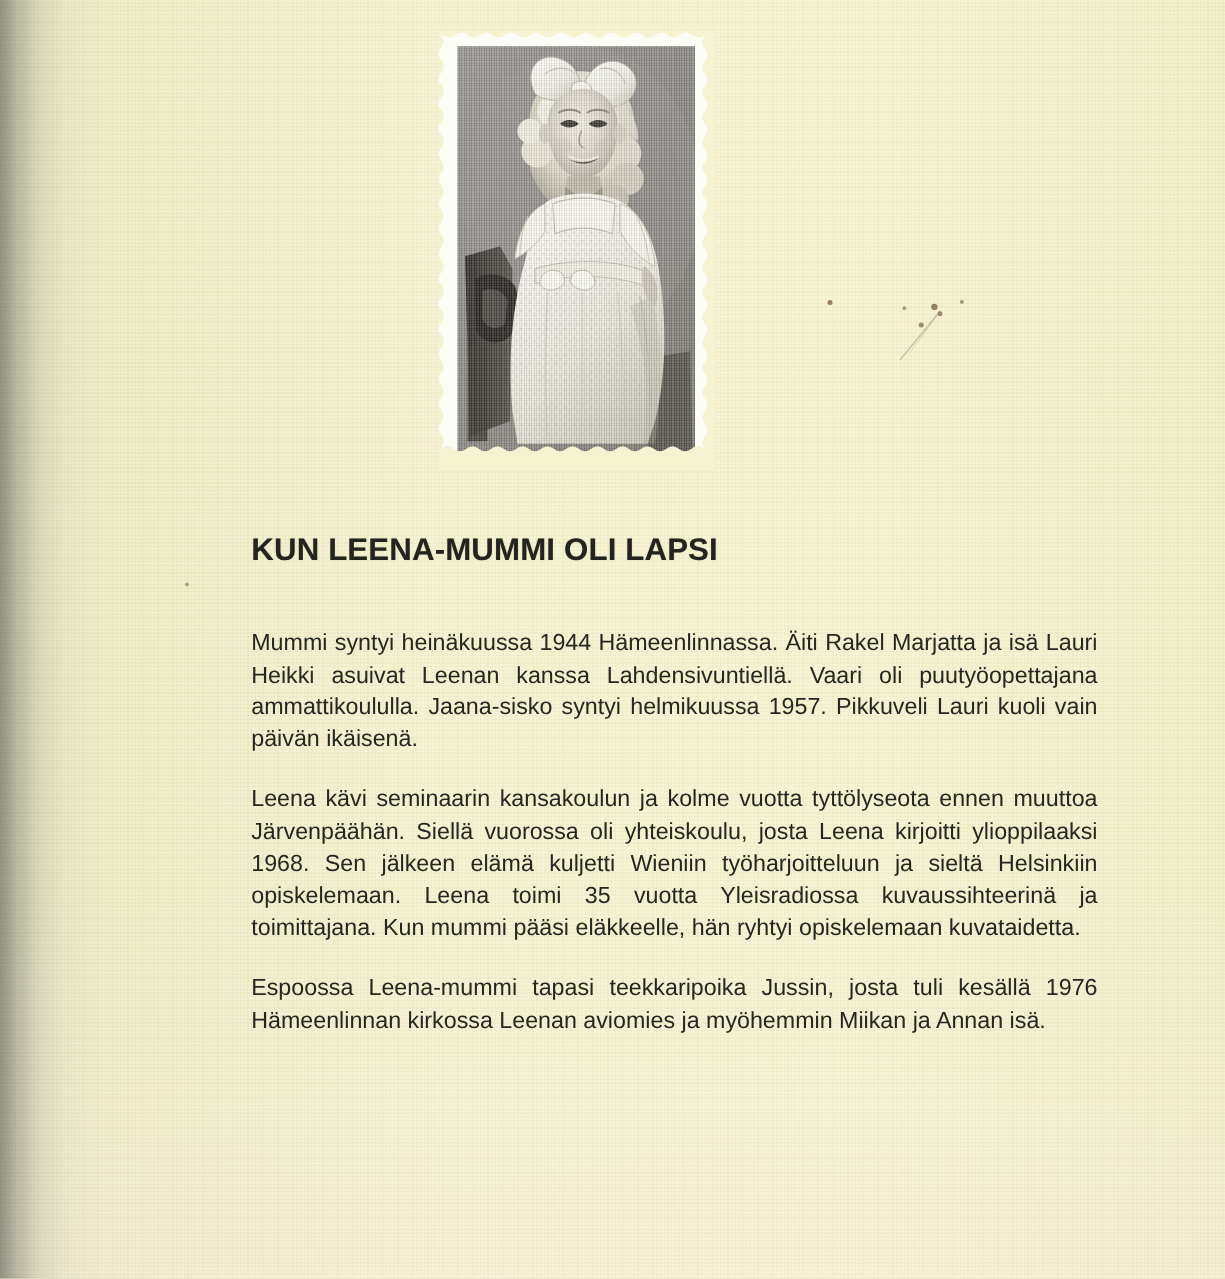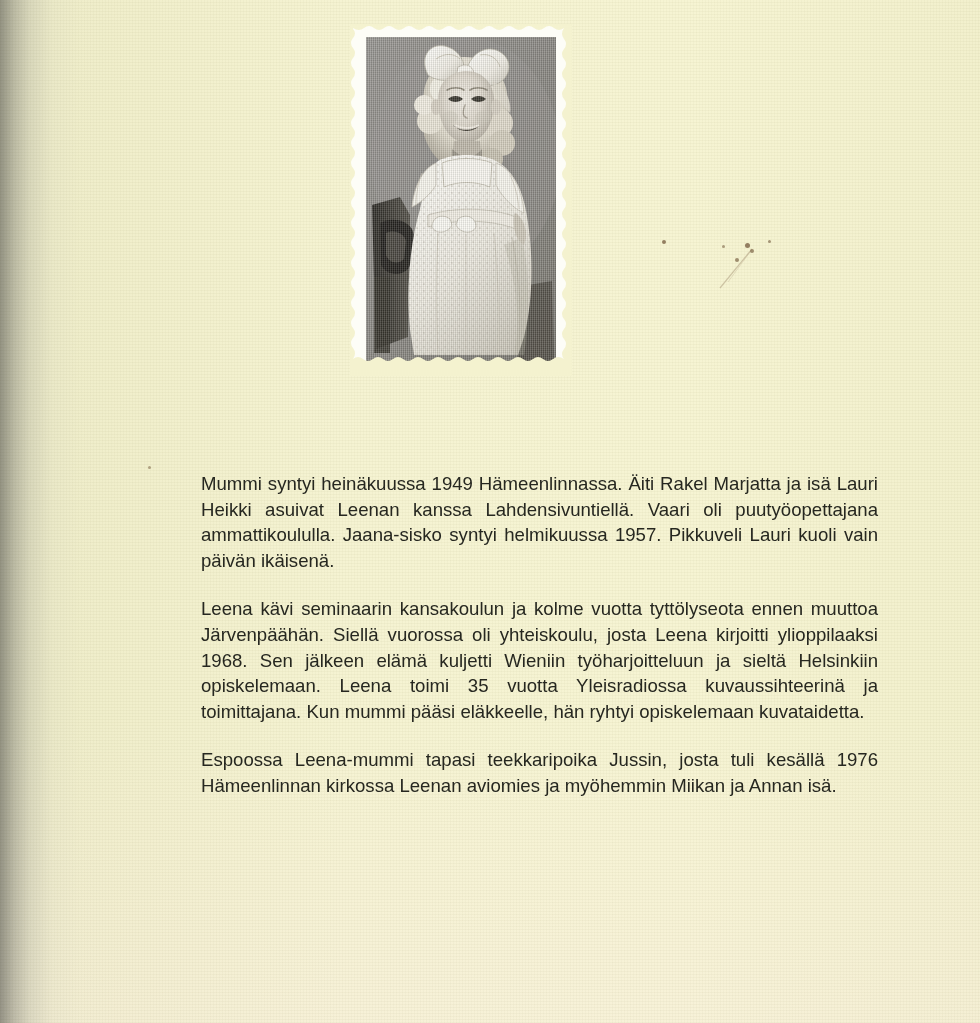--- a/index.html
+++ b/index.html
@@ -340,23 +340,24 @@
   <div class="speck" style="left:768px; top:240px; width:3px; height:3px; opacity:.65;"></div>
   <div class="speck" style="left:735px; top:258px; width:4px; height:4px; opacity:.7;"></div>
   <svg class="scratch" style="left:714px; top:246px;" width="46" height="46" viewBox="0 0 46 46" xmlns="http://www.w3.org/2000/svg">
     <path d="M38 3 L6 42" stroke="#8a7356" stroke-width="1.2" fill="none" opacity="0.55"></path>
     <path d="M36 6 L14 36" stroke="#9c8468" stroke-width="0.8" fill="none" opacity="0.4"></path>
   </svg>
   <div class="speck" style="left:148px; top:466px; width:3px; height:3px; opacity:.55;"></div>
 
   <div class="content">
 
+    <h1 class="article-title">KUN LEENA-MUMMI OLI LAPSI</h1>
 
     <div class="spacer-title"></div>
 
     <div class="body-copy">
-      <p>Mummi syntyi heinäkuussa 1949 Hämeenlinnassa. Äiti Rakel Marjatta ja isä Lauri Heikki asuivat Leenan kanssa Lahdensivuntiellä. Vaari oli puutyöopettajana ammattikoululla.  Jaana-sisko syntyi helmikuussa 1957.  Pikkuveli Lauri kuoli vain päivän ikäisenä.</p>
+      <p>Mummi syntyi heinäkuussa 1944 Hämeenlinnassa. Äiti Rakel Marjatta ja isä Lauri Heikki asuivat Leenan kanssa Lahdensivuntiellä. Vaari oli puutyöopettajana ammattikoululla.  Jaana-sisko syntyi helmikuussa 1957.  Pikkuveli Lauri kuoli vain päivän ikäisenä.</p>
       <p>Leena kävi seminaarin kansakoulun ja kolme vuotta tyttölyseota ennen muuttoa Järvenpäähän. Siellä vuorossa oli yhteiskoulu, josta Leena kirjoitti ylioppilaaksi 1968. Sen jälkeen elämä kuljetti Wieniin työharjoitteluun ja sieltä Helsinkiin opiskelemaan. Leena toimi 35 vuotta Yleisradiossa kuvaussihteerinä ja toimittajana. Kun mummi pääsi eläkkeelle, hän ryhtyi opiskelemaan kuvataidetta.</p>
       <p>Espoossa Leena-mummi tapasi teekkaripoika Jussin, josta tuli kesällä 1976 Hämeenlinnan kirkossa Leenan aviomies ja myöhemmin Miikan ja Annan isä.</p>
     </div>
   </div>
 
 </div>
 
 </body></html>

